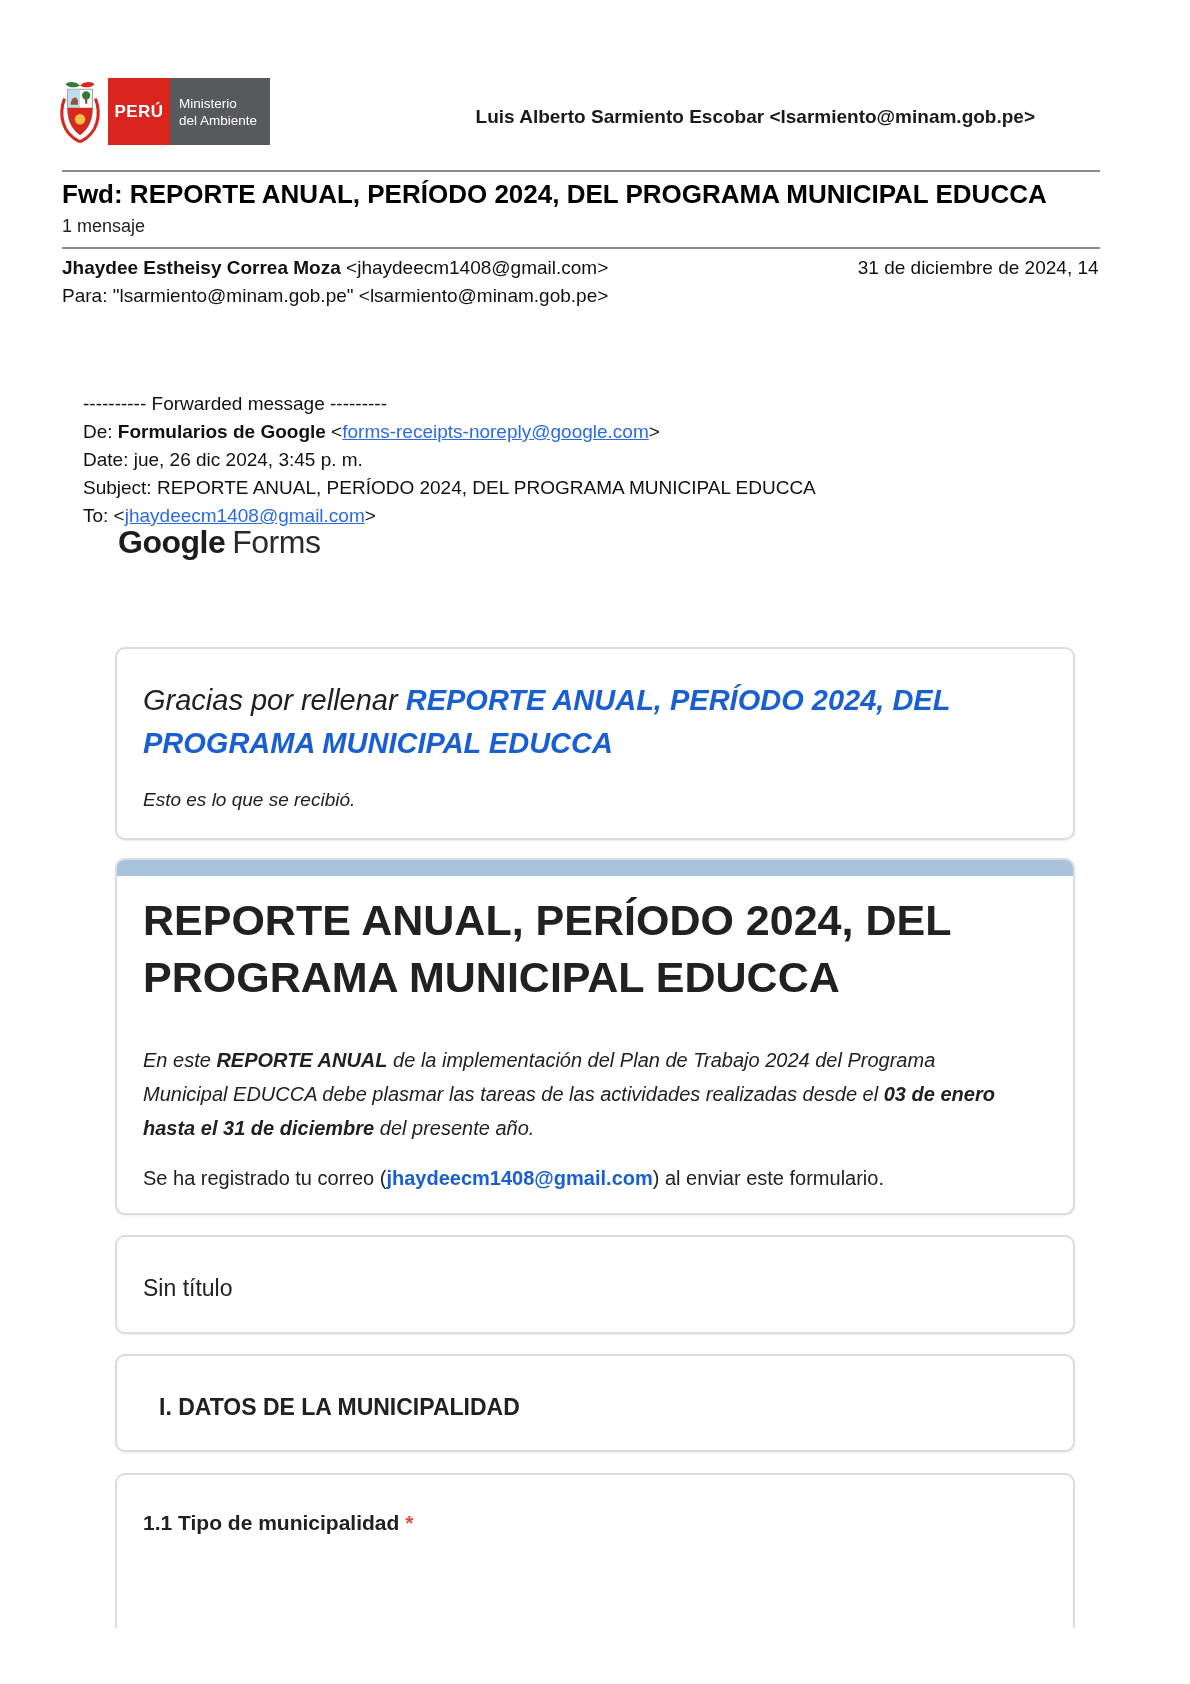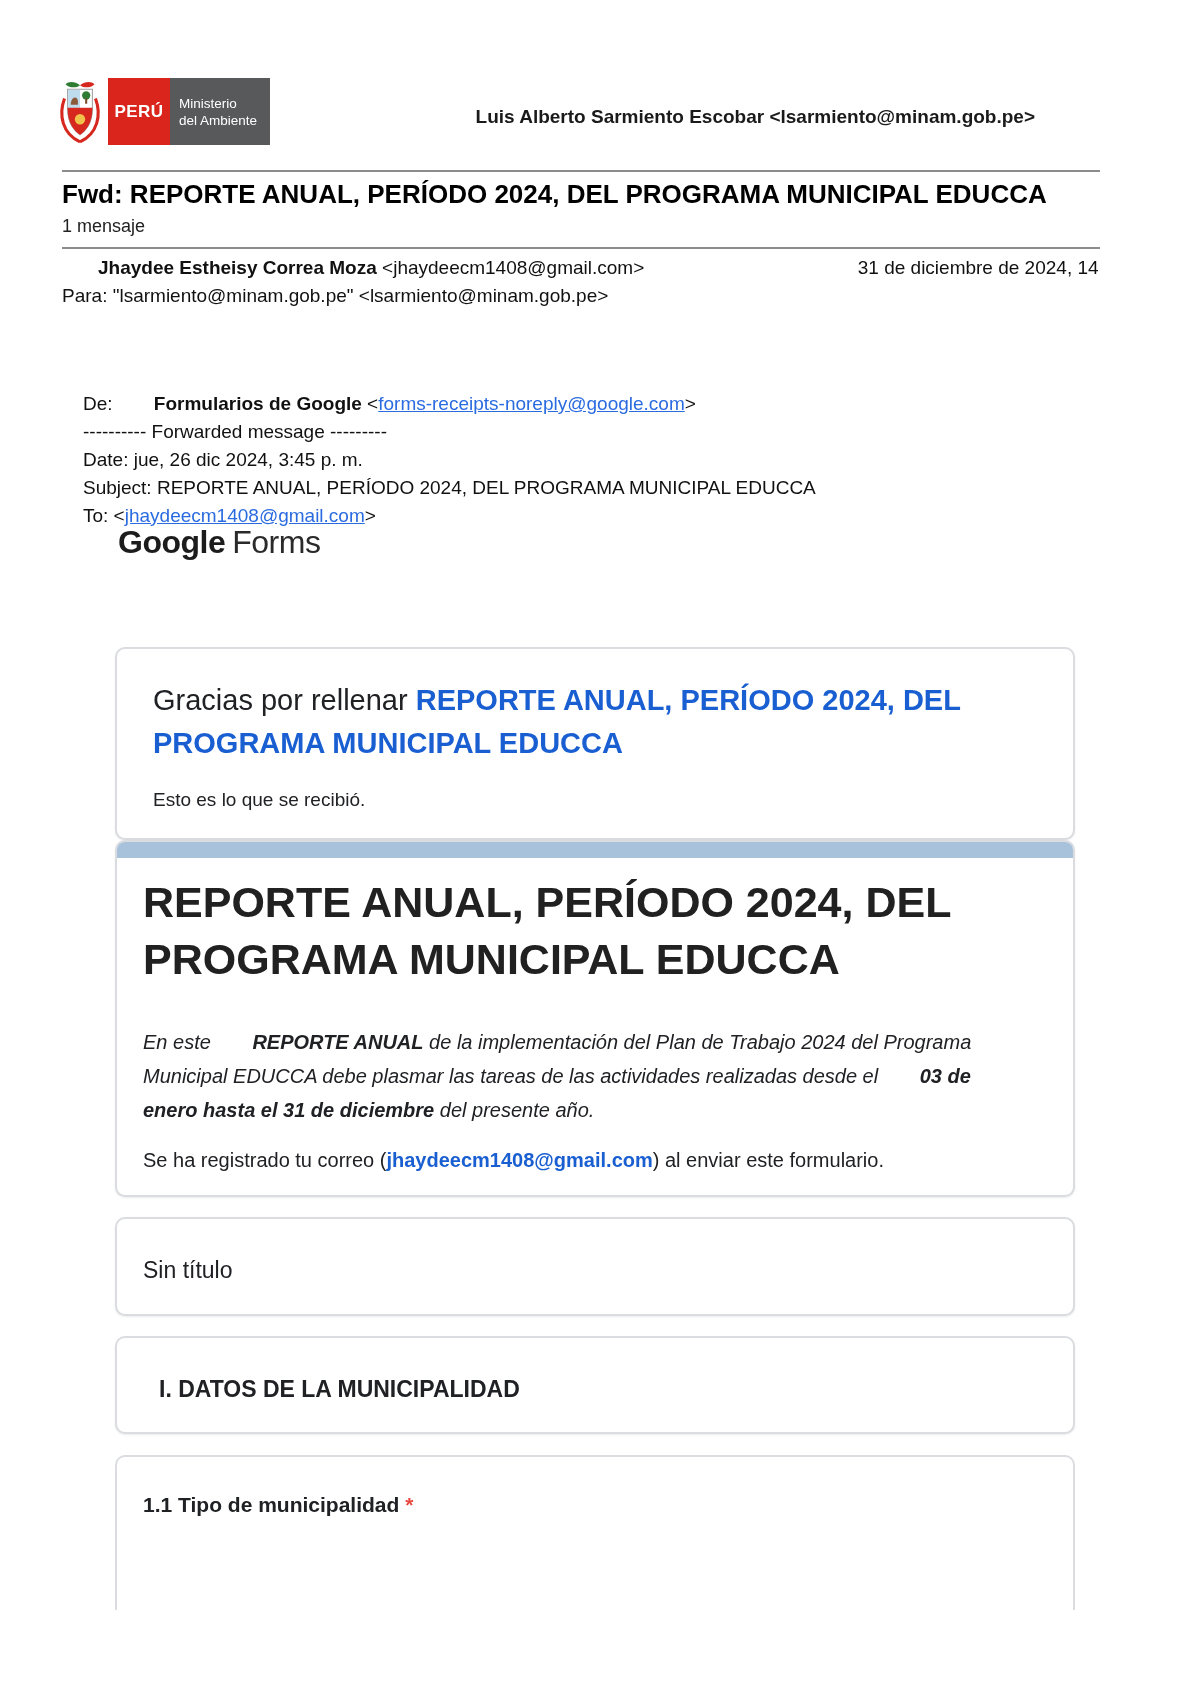--- a/index.html
+++ b/index.html
@@ -16,35 +16,35 @@
   .account{position:absolute;top:106px;right:65px;font-size:19px;font-weight:bold;color:#1a1a1a;}
 
   .hr{position:absolute;left:62px;width:1063px;height:2px;background:#8c8c8c;}
   .hr1{top:170px;}
   .hr2{top:247px;}
 
   .subject{position:absolute;left:62px;top:179px;font-size:26px;font-weight:bold;color:#000;margin:0;}
   .msgcount{position:absolute;left:62px;top:216px;font-size:18px;color:#222;}
 
   .meta{position:absolute;left:62px;top:257px;width:1063px;display:flex;justify-content:space-between;font-size:19px;}
-  .b{font-weight:bold;margin-left:36px;}
+  .b{font-weight:bold;}
   .toline{position:absolute;left:62px;top:285px;font-size:19px;}
 
   .fwd{position:absolute;left:83px;top:390px;font-size:19px;line-height:28px;}
   a.lnk{color:#2b6be0;text-decoration:underline;cursor:pointer;}
 
   .gforms{position:absolute;left:118px;top:524px;font-size:32px;letter-spacing:-0.5px;color:#1c1c1c;}
   .g-bold{font-weight:600;}
   .g-reg{font-weight:400;margin-left:7px;color:#2a2a2a;}
 
   
   .cards{position:absolute;left:115px;top:647px;width:960px;}
   .card{box-sizing:border-box;background:#fff;border:2px solid #dadce0;border-radius:10px;
         box-shadow:0 1px 2px rgba(60,64,67,.10);}
-  .card-thanks{height:193px;padding:30px 36px 0;}
+  .card-thanks{height:193px;padding:30px 26px 0;margin-bottom:18px;font-style:italic;}
   .thanks-text{font-size:29px;line-height:43px;color:#202124;max-width:880px;}
   a.thanks-link{color:#1a5fd2;font-weight:bold;text-decoration:none;cursor:pointer;}
   .received{margin-top:24px;font-size:19px;color:#202124;}
 
   .card-form{height:357px;margin-bottom:20px;overflow:hidden;padding:0;}
   .form-topbar{height:16px;background:#a7c2da;}
   .form-body{padding:16px 50px 0 26px;}
   .form-title{font-size:43px;line-height:57px;font-weight:bold;color:#212121;max-width:860px;margin:0;}
   .form-desc{margin-top:37px;font-size:20px;line-height:34px;font-style:italic;color:#202124;}
   .form-note{margin-top:22px;font-size:20px;color:#202124;}
@@ -95,24 +95,24 @@
 
   <div class="meta">
     <div>
       <span class="b">Jhaydee Estheisy Correa Moza</span><span> &lt;jhaydeecm1408@gmail.com&gt;</span>
     </div>
     <div>31 de diciembre de 2024, 14:00</div>
   </div>
   <div class="toline">Para: "lsarmiento@minam.gob.pe" &lt;lsarmiento@minam.gob.pe&gt;</div>
 
   <div class="fwd">
+    <div>---------- Forwarded message ---------</div>
     <div>
       <span>De: </span><span class="b">Formularios de Google</span><span> &lt;</span><a class="lnk">forms-receipts-noreply@google.com</a><span>&gt;</span>
     </div>
-    <div>---------- Forwarded message ---------</div>
     <div>Date: jue, 26 dic 2024, 3:45 p. m.</div>
     <div>Subject: REPORTE ANUAL, PERÍODO 2024, DEL PROGRAMA MUNICIPAL EDUCCA</div>
     <div>
       <span>To: &lt;</span><a class="lnk">jhaydeecm1408@gmail.com</a><span>&gt;</span>
     </div>
   </div>
 
   <div class="gforms">
     <span class="g-bold">Google</span><span class="g-reg">Forms</span>
   </div>

